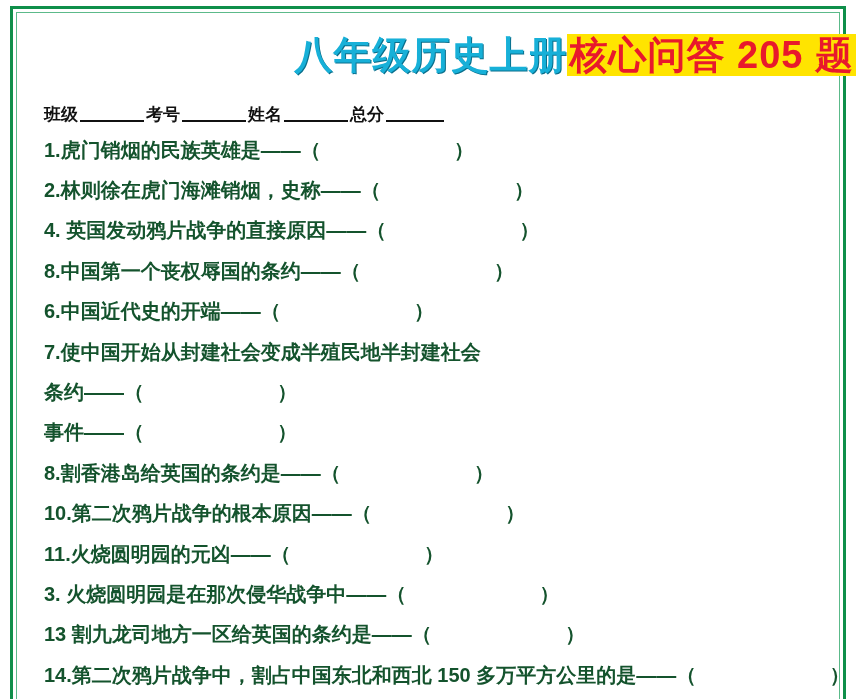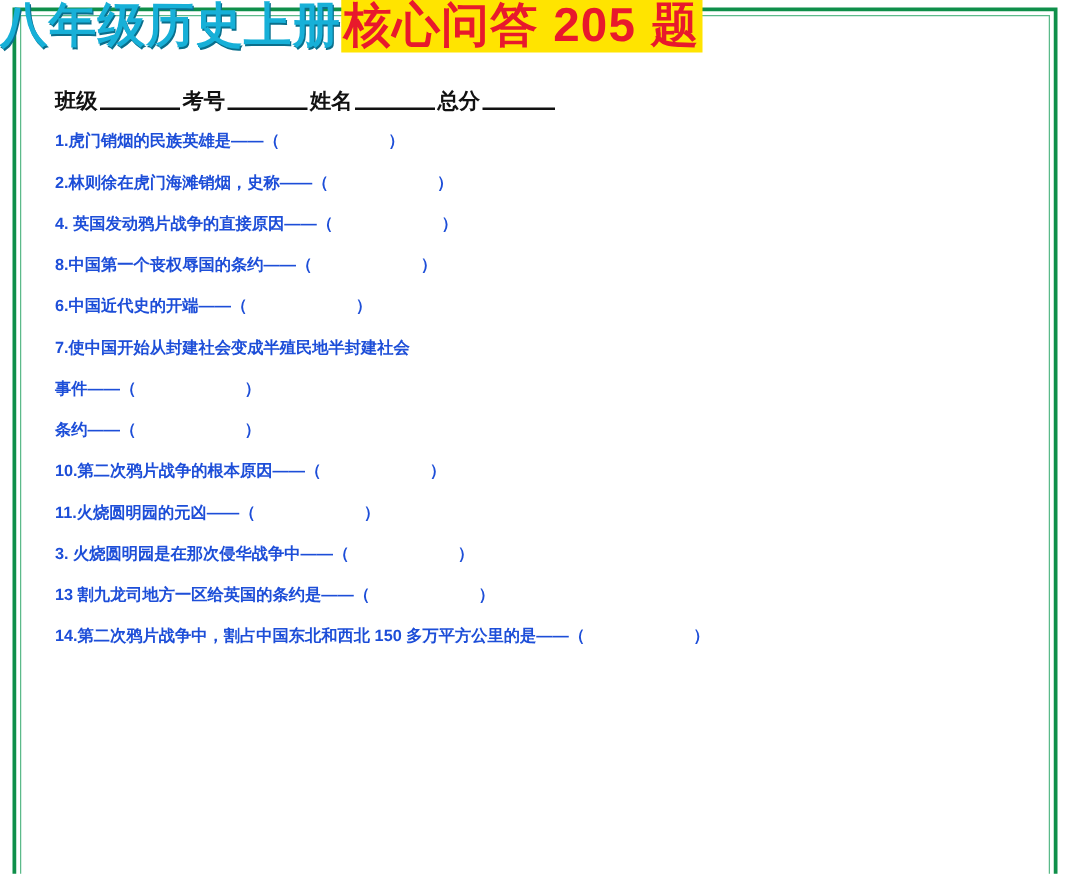--- a/index.html
+++ b/index.html
@@ -41,22 +41,23 @@
   }
   .content {
     position: absolute;
     left: 0;
     top: 0;
     width: 856px;
     height: 699px;
     padding: 0;
   }
   .title {
-    text-align: left;
+    text-align: right;
     margin: 0;
+    padding-top: 34px;
     font-size: 38px;
     font-weight: bold;
     letter-spacing: 1px;
     line-height: 1.15;
     white-space: nowrap;
   }
   .title .part-a {
     color: #17b0d8;
     -webkit-text-stroke: 0px;
     text-shadow: 1px 1px 0 #0a6f8c;
@@ -84,23 +85,23 @@
   }
   .meta .blank.short {
     width: 58px;
   }
   .qlist {
     margin: 14px 0 0 0;
     padding: 0 0 0 44px;
     list-style: none;
   }
   .qitem {
-    font-size: 13px;
+    font-size: 20px;
     font-weight: bold;
-    color: #1d4ed8;
+    color: #14532d;
     line-height: 1.05;
     margin: 0 0 19.4px 0;
     white-space: pre;
   }
   .qitem.sub {
     margin-left: 0px;
   }
 </style>
 </head>
 <body>
@@ -119,22 +120,23 @@
       <span>班级</span><span class="blank"></span><span>考号</span><span class="blank"></span><span>姓名</span><span class="blank"></span><span>总分</span><span class="blank short"></span>
     </div>
 
     <ul class="qlist">
       <li class="qitem">1.虎门销烟的民族英雄是——（                        ）</li>
       <li class="qitem">2.林则徐在虎门海滩销烟，史称——（                        ）</li>
       <li class="qitem">4. 英国发动鸦片战争的直接原因——（                        ）</li>
       <li class="qitem">8.中国第一个丧权辱国的条约——（                        ）</li>
       <li class="qitem">6.中国近代史的开端——（                        ）</li>
       <li class="qitem">7.使中国开始从封建社会变成半殖民地半封建社会</li>
+      <li class="qitem sub">条约——（                        ）</li>
       <li class="qitem sub">事件——（                        ）</li>
-      <li class="qitem sub">条约——（                        ）</li>
+      <li class="qitem">8.割香港岛给英国的条约是——（                        ）</li>
       <li class="qitem">10.第二次鸦片战争的根本原因——（                        ）</li>
       <li class="qitem">11.火烧圆明园的元凶——（                        ）</li>
       <li class="qitem">3. 火烧圆明园是在那次侵华战争中——（                        ）</li>
       <li class="qitem">13 割九龙司地方一区给英国的条约是——（                        ）</li>
       <li class="qitem">14.第二次鸦片战争中，割占中国东北和西北 150 多万平方公里的是——（                        ）</li>
     </ul>
 
   </div>
 </div>
 

